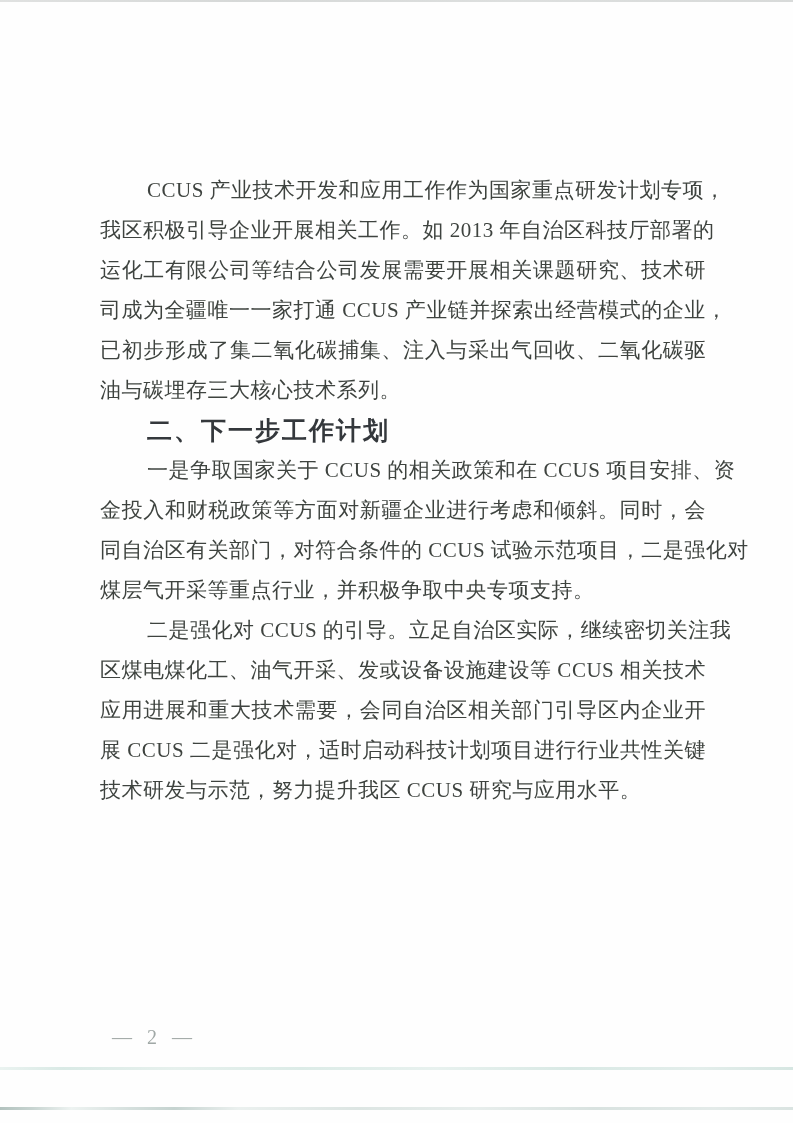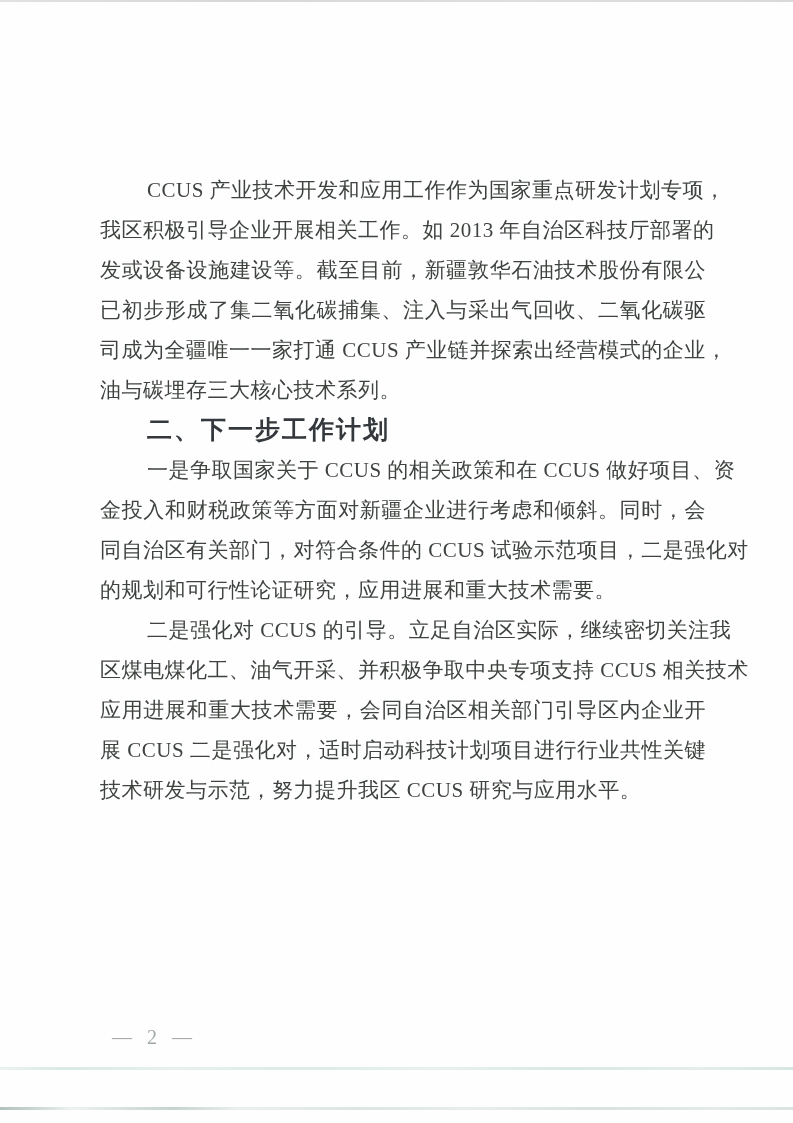--- a/index.html
+++ b/index.html
@@ -41,21 +41,21 @@
     text-justify: inter-character;
   }
   .line.indent {
     text-indent: 47px;
   }
   .line.no-just {
     text-align: center;
     text-align-last: left;
   }
   .line.heading {
-    font-family: Liberation Serif, serif;
+    font-family: Liberation Sans, sans-serif;
     font-weight: bold;
     font-size: 25px;
     color: #34383c;
     letter-spacing: 2px;
     text-align: left;
     text-align-last: left;
   }
   .page-number {
     position: absolute;
     left: 112px;
@@ -90,31 +90,31 @@
 </style>
 </head>
 <body>
 
 <div class="page">
   <div class="top-edge"></div>
 
   <div class="text-block">
     <div class="line indent">CCUS 产业技术开发和应用工作作为国家重点研发计划专项，</div>
     <div class="line">我区积极引导企业开展相关工作。如 2013 年自治区科技厅部署的</div>
-    <div class="line">发或设备设施建设等。截至目前，新疆敦华石油技术股份有限公</div>
+    <div class="line">运化工有限公司等结合公司发展需要开展相关课题研究、技术研</div>
+    <div class="line">司成为全疆唯一一家打通 CCUS 产业链并探索出经营模式的企业，</div>
     <div class="line">已初步形成了集二氧化碳捕集、注入与采出气回收、二氧化碳驱</div>
-    <div class="line">司成为全疆唯一一家打通 CCUS 产业链并探索出经营模式的企业，</div>
     <div class="line no-just">油与碳埋存三大核心技术系列。</div>
     <div class="line heading indent">二、下一步工作计划</div>
-    <div class="line indent">一是争取国家关于 CCUS 的相关政策和在 CCUS 做好项目、资</div>
+    <div class="line indent">一是争取国家关于 CCUS 的相关政策和在 CCUS 项目安排、资</div>
     <div class="line">金投入和财税政策等方面对新疆企业进行考虑和倾斜。同时，会</div>
     <div class="line">同自治区有关部门，对符合条件的 CCUS 试验示范项目，二是强化对</div>
-    <div class="line no-just">的规划和可行性论证研究，应用进展和重大技术需要。</div>
+    <div class="line no-just">煤层气开采等重点行业，并积极争取中央专项支持。</div>
     <div class="line indent">二是强化对 CCUS 的引导。立足自治区实际，继续密切关注我</div>
-    <div class="line">区煤电煤化工、油气开采、并积极争取中央专项支持 CCUS 相关技术</div>
+    <div class="line">区煤电煤化工、油气开采、发或设备设施建设等 CCUS 相关技术</div>
     <div class="line">应用进展和重大技术需要，会同自治区相关部门引导区内企业开</div>
     <div class="line">展 CCUS 二是强化对，适时启动科技计划项目进行行业共性关键</div>
     <div class="line no-just">技术研发与示范，努力提升我区 CCUS 研究与应用水平。</div>
   </div>
 
   <div class="page-number">— 2 —</div>
 
   <div class="scan-rule-a"></div>
   <div class="scan-rule-b"></div>
 </div>

